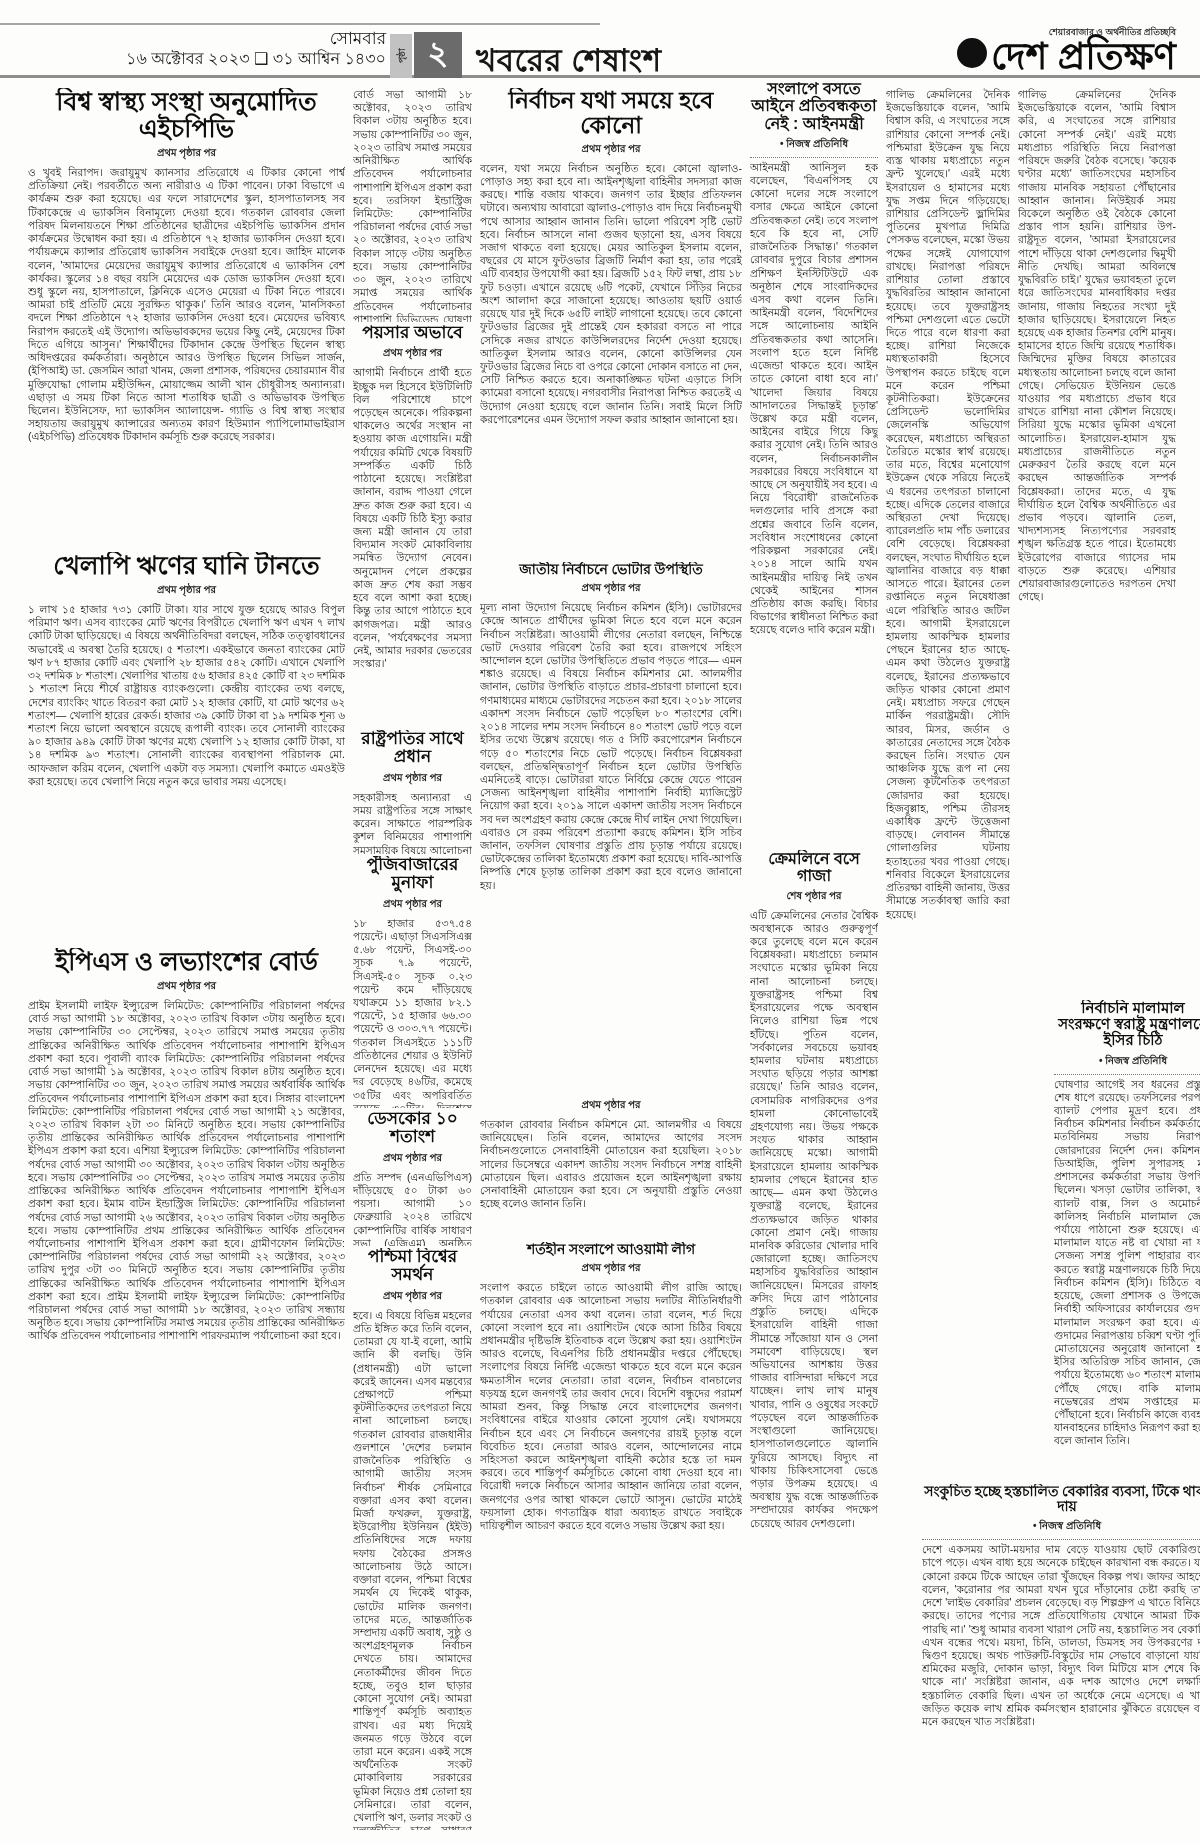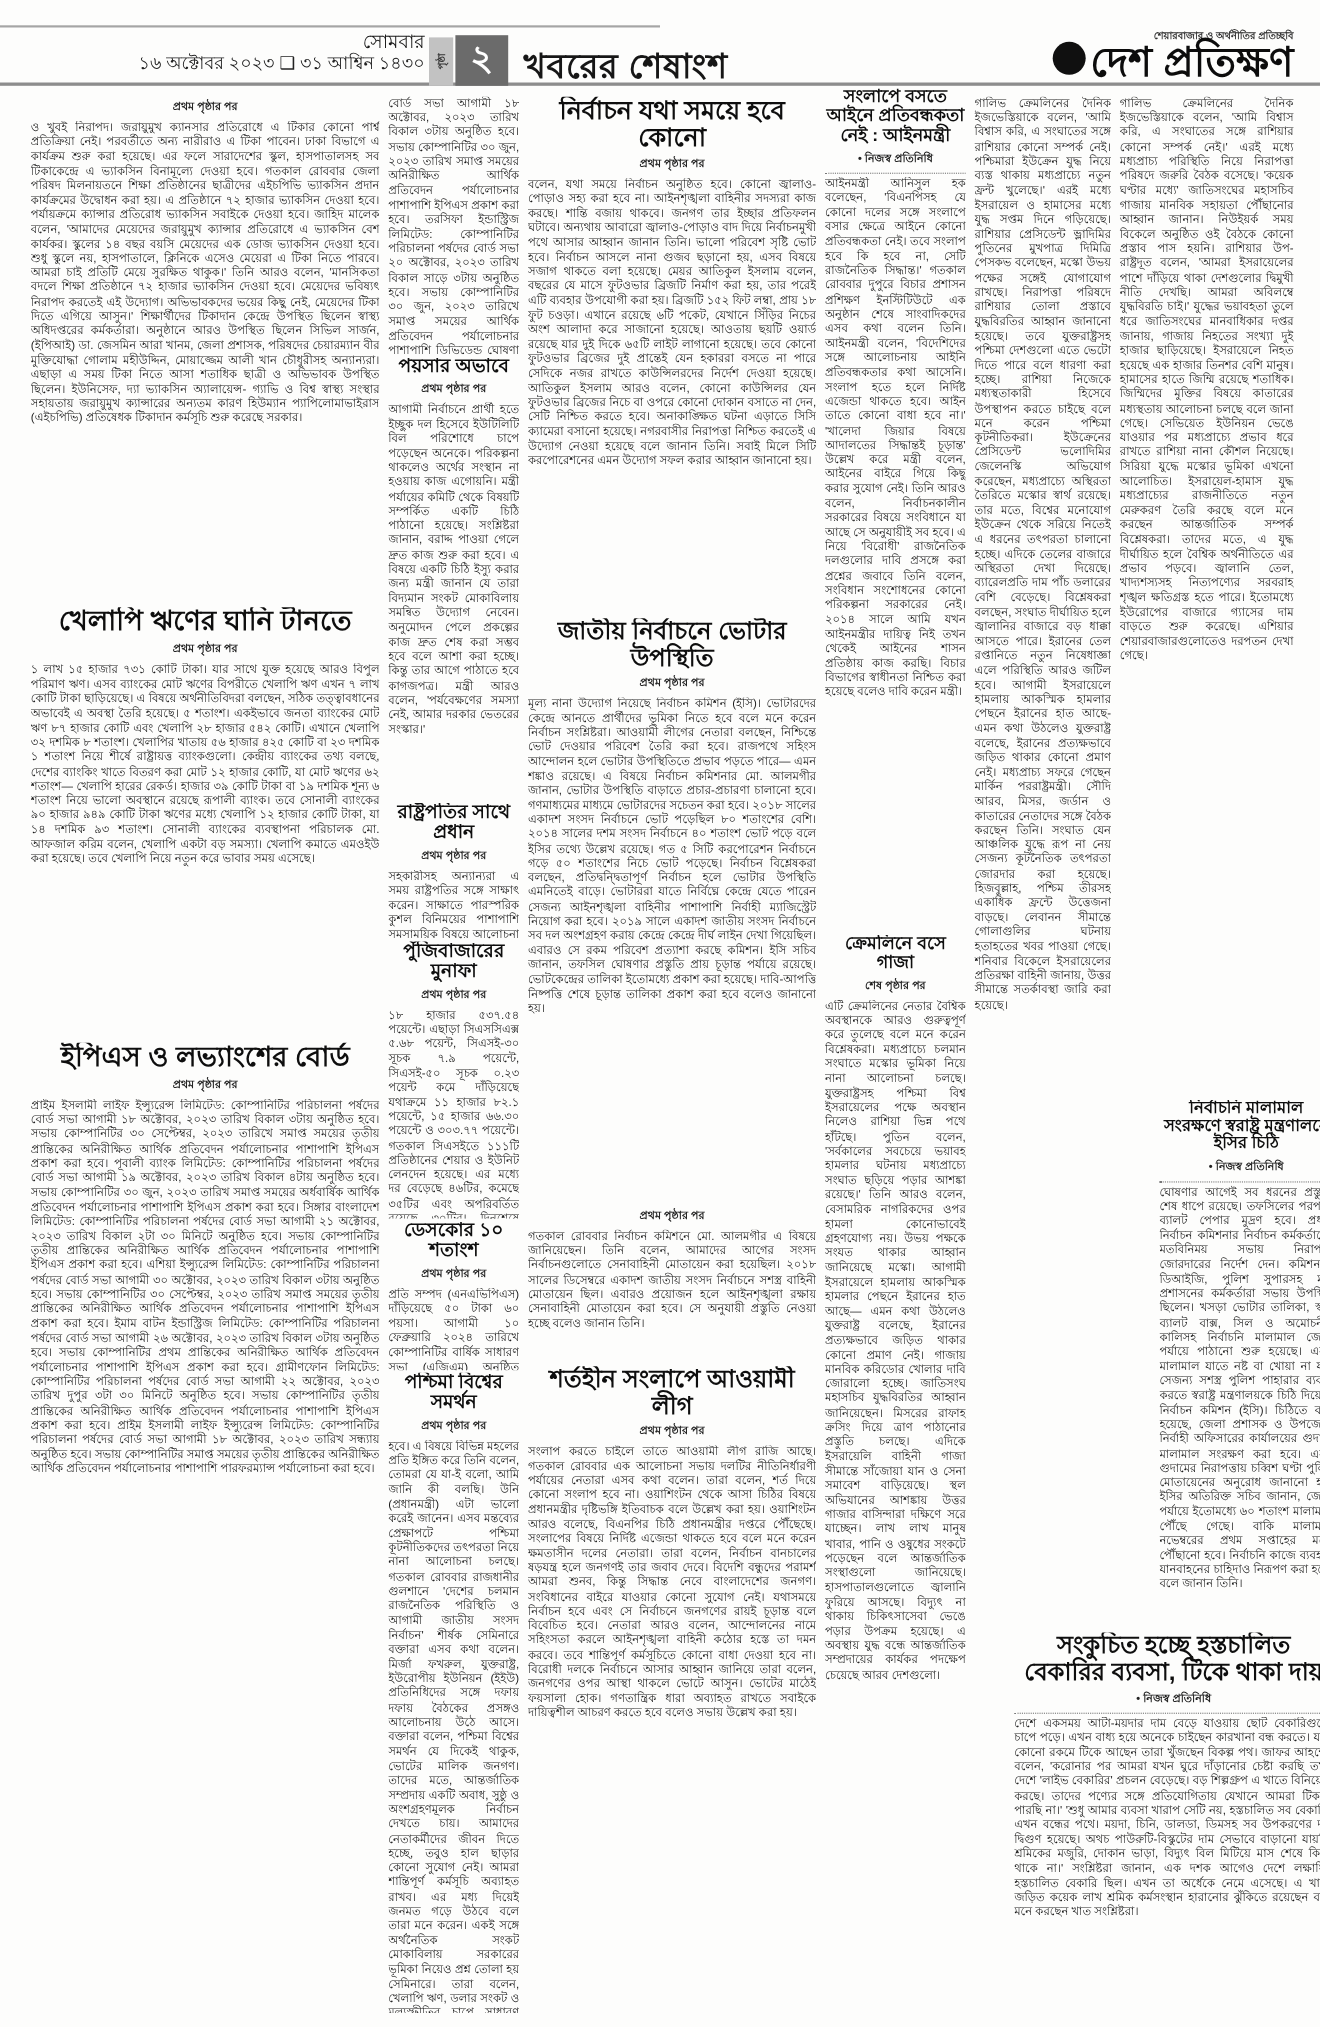--- a/index.html
+++ b/index.html
@@ -20,21 +20,21 @@
   .pagenum{background:#6b6b6b;color:#fff;font-size:32px;font-weight:bold;
     display:flex;align-items:center;justify-content:center;}
   .sectiontitle{font-size:31px;font-weight:bold;letter-spacing:0.5px;}
   .masthead{text-align:right;line-height:1;}
   .tagline{font-size:9px;font-weight:bold;color:#333;margin-bottom:1px;}
   .mastname{font-size:37px;font-weight:bold;color:#0c0c0c;display:inline-flex;gap:4px;}
   .mastdot{width:30px;height:30px;border-radius:50%;background:#101010;display:inline-block;}
   
   .art{position:absolute;display:flex;flex-direction:column;overflow:hidden;}
   .hl{font-weight:bold;text-align:center;color:#0e0e0e;line-height:1.08;margin:0 0 2px 0;}
-  .h25{font-size:25px;} .h23{font-size:23px;} .h19{font-size:22px;}
+  .h25{font-size:25px;} .h23{font-size:23px;} .h19{font-size:14px;font-family:Liberation Serif, serif;}
   .h17{font-size:17px;} .h16{font-size:16px;} .h15{font-size:15px;}
   .sub{font-size:10px;font-weight:bold;text-align:center;margin:1px 0 4px 0;color:#222;}
   .byline{font-size:10px;font-weight:bold;text-align:center;margin:2px 0 3px 0;
     padding-bottom:4px;border-bottom:1px dotted #777;color:#222;}
   .bd{flex:1;font-size:10.5px;line-height:1.26;text-align:justify;overflow:hidden;color:#1c1c1c;}
 </style>
 </head>
 <body>
 
 <div class="abs rule" style="left:0;top:23px;width:600px;height:2px;background:#a5a5a5;"></div>
@@ -52,20 +52,21 @@
 
 <div class="abs masthead" style="right:24px;top:28px;">
   <div class="tagline">শেয়ারবাজার ও অর্থনীতির প্রতিচ্ছবি</div>
   <div class="mastname">
       <span class="mastdot"></span>
       <span>দেশ প্রতিক্ষণ</span>
     </div>
 </div>
 
 <div class="art" style="left:28px;top:88px;width:317px;height:462px;">
+  <h2 class="hl h25">বিশ্ব স্বাস্থ্য সংস্থা অনুমোদিত এইচপিভি</h2>
   <div class="sub">প্রথম পৃষ্ঠার পর</div>
   <div class="bd">ও খুবই নিরাপদ। জরায়ুমুখ ক্যানসার প্রতিরোধে এ টিকার কোনো পার্শ্ব প্রতিক্রিয়া নেই। পরবর্তীতে অন্য নারীরাও এ টিকা পাবেন। ঢাকা বিভাগে এ কার্যক্রম শুরু করা হয়েছে। এর ফলে সারাদেশের স্কুল, হাসপাতালসহ সব টিকাকেন্দ্রে এ ভ্যাকসিন বিনামূল্যে দেওয়া হবে। গতকাল রোববার জেলা পরিষদ মিলনায়তনে শিক্ষা প্রতিষ্ঠানের ছাত্রীদের এইচপিভি ভ্যাকসিন প্রদান কার্যক্রমের উদ্বোধন করা হয়। এ প্রতিষ্ঠানে ৭২ হাজার ভ্যাকসিন দেওয়া হবে। পর্যায়ক্রমে ক্যান্সার প্রতিরোধ ভ্যাকসিন সবাইকে দেওয়া হবে। জাহিদ মালেক বলেন, 'আমাদের মেয়েদের জরায়ুমুখ ক্যান্সার প্রতিরোধে এ ভ্যাকসিন বেশ কার্যকর। স্কুলের ১৪ বছর বয়সি মেয়েদের এক ডোজ ভ্যাকসিন দেওয়া হবে। শুধু স্কুলে নয়, হাসপাতালে, ক্লিনিকে এসেও মেয়েরা এ টিকা নিতে পারবে। আমরা চাই প্রতিটি মেয়ে সুরক্ষিত থাকুক।' তিনি আরও বলেন, 'মানসিকতা বদলে শিক্ষা প্রতিষ্ঠানে ৭২ হাজার ভ্যাকসিন দেওয়া হবে। মেয়েদের ভবিষ্যৎ নিরাপদ করতেই এই উদ্যোগ। অভিভাবকদের ভয়ের কিছু নেই, মেয়েদের টিকা দিতে এগিয়ে আসুন।' শিক্ষার্থীদের টিকাদান কেন্দ্রে উপস্থিত ছিলেন স্বাস্থ্য অধিদপ্তরের কর্মকর্তারা। অনুষ্ঠানে আরও উপস্থিত ছিলেন সিভিল সার্জন, (ইপিআই) ডা. জেসমিন আরা খানম, জেলা প্রশাসক, পরিষদের চেয়ারম্যান বীর মুক্তিযোদ্ধা গোলাম মহীউদ্দিন, মোয়াজ্জেম আলী খান চৌধুরীসহ অন্যান্যরা। এছাড়া এ সময় টিকা নিতে আসা শতাধিক ছাত্রী ও অভিভাবক উপস্থিত ছিলেন। ইউনিসেফ, দ্যা ভ্যাকসিন অ্যালায়েন্স- গ্যাভি ও বিশ্ব স্বাস্থ্য সংস্থার সহায়তায় জরায়ুমুখ ক্যান্সারের অন্যতম কারণ হিউম্যান প্যাপিলোমাভাইরাস (এইচপিভি) প্রতিষেধক টিকাদান কর্মসূচি শুরু করেছে সরকার।</div>
 </div>
 
 <div class="art" style="left:28px;top:552px;width:317px;height:394px;">
   <h2 class="hl h25">খেলাপি ঋণের ঘানি টানতে</h2>
   <div class="sub">প্রথম পৃষ্ঠার পর</div>
   <div class="bd">১ লাখ ১৫ হাজার ৭৩১ কোটি টাকা। যার সাথে যুক্ত হয়েছে আরও বিপুল পরিমাণ ঋণ। এসব ব্যাংকের মোট ঋণের বিপরীতে খেলাপি ঋণ এখন ৭ লাখ কোটি টাকা ছাড়িয়েছে। এ বিষয়ে অর্থনীতিবিদরা বলছেন, সঠিক তত্ত্বাবধানের অভাবেই এ অবস্থা তৈরি হয়েছে। ৫ শতাংশ। একইভাবে জনতা ব্যাংকের মোট ঋণ ৮৭ হাজার কোটি এবং খেলাপি ২৮ হাজার ৫৪২ কোটি। এখানে খেলাপি ৩২ দশমিক ৮ শতাংশ। খেলাপির খাতায় ৫৬ হাজার ৪২৫ কোটি বা ২৩ দশমিক ১ শতাংশ নিয়ে শীর্ষে রাষ্ট্রায়ত্ত ব্যাংকগুলো। কেন্দ্রীয় ব্যাংকের তথ্য বলছে, দেশের ব্যাংকিং খাতে বিতরণ করা মোট ১২ হাজার কোটি, যা মোট ঋণের ৬২ শতাংশ— খেলাপি হারের রেকর্ড। হাজার ৩৯ কোটি টাকা বা ১৯ দশমিক শূন্য ৬ শতাংশ নিয়ে ভালো অবস্থানে রয়েছে রূপালী ব্যাংক। তবে সোনালী ব্যাংকের ৯০ হাজার ৯৪৯ কোটি টাকা ঋণের মধ্যে খেলাপি ১২ হাজার কোটি টাকা, যা ১৪ দশমিক ৯৩ শতাংশ। সোনালী ব্যাংকের ব্যবস্থাপনা পরিচালক মো. আফজাল করিম বলেন, খেলাপি একটা বড় সমস্যা। খেলাপি কমাতে এমওইউ করা হয়েছে। তবে খেলাপি নিয়ে নতুন করে ভাবার সময় এসেছে।</div>
 </div>
 

